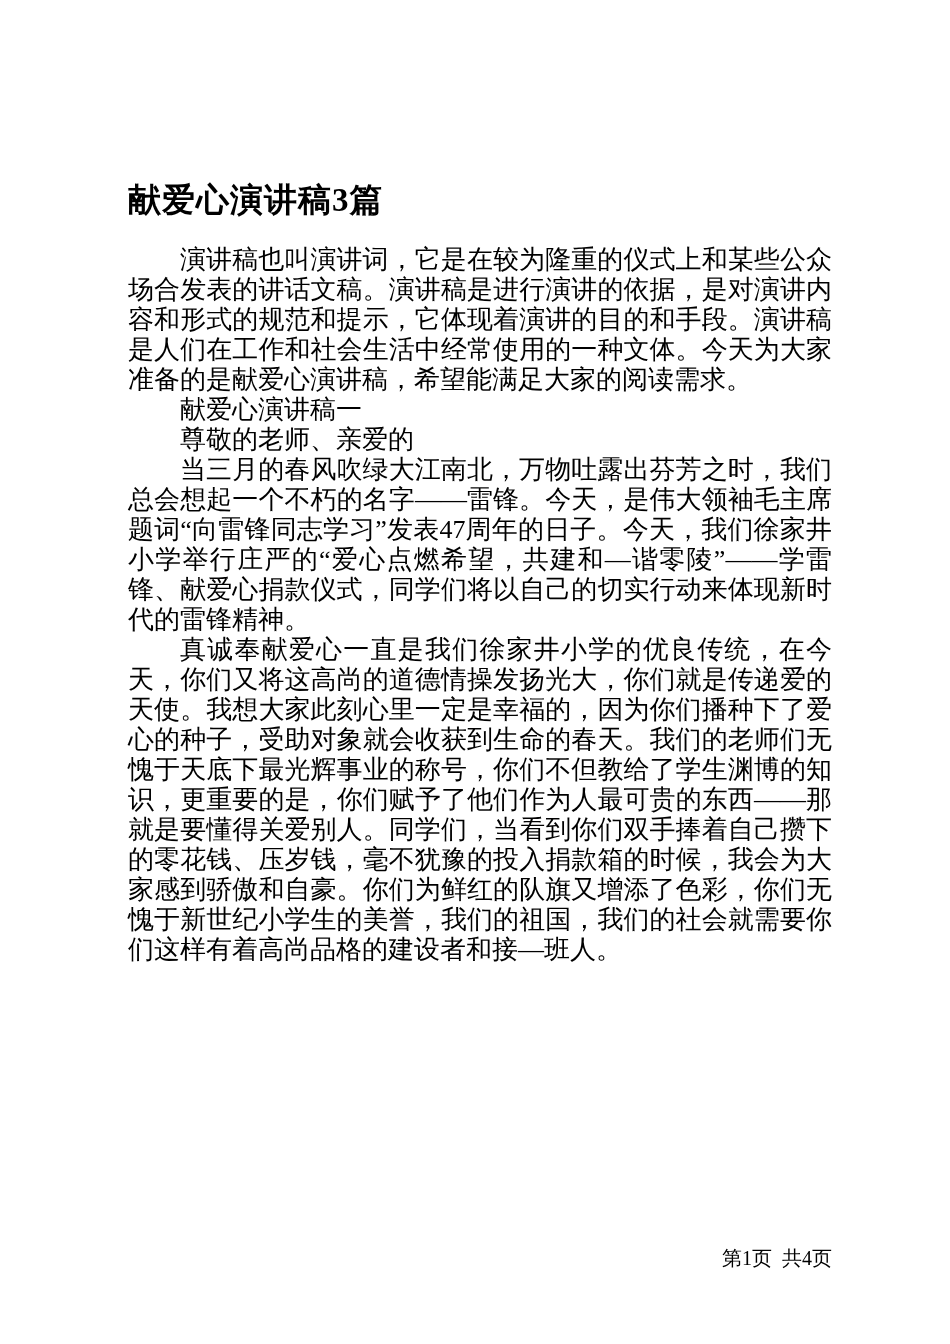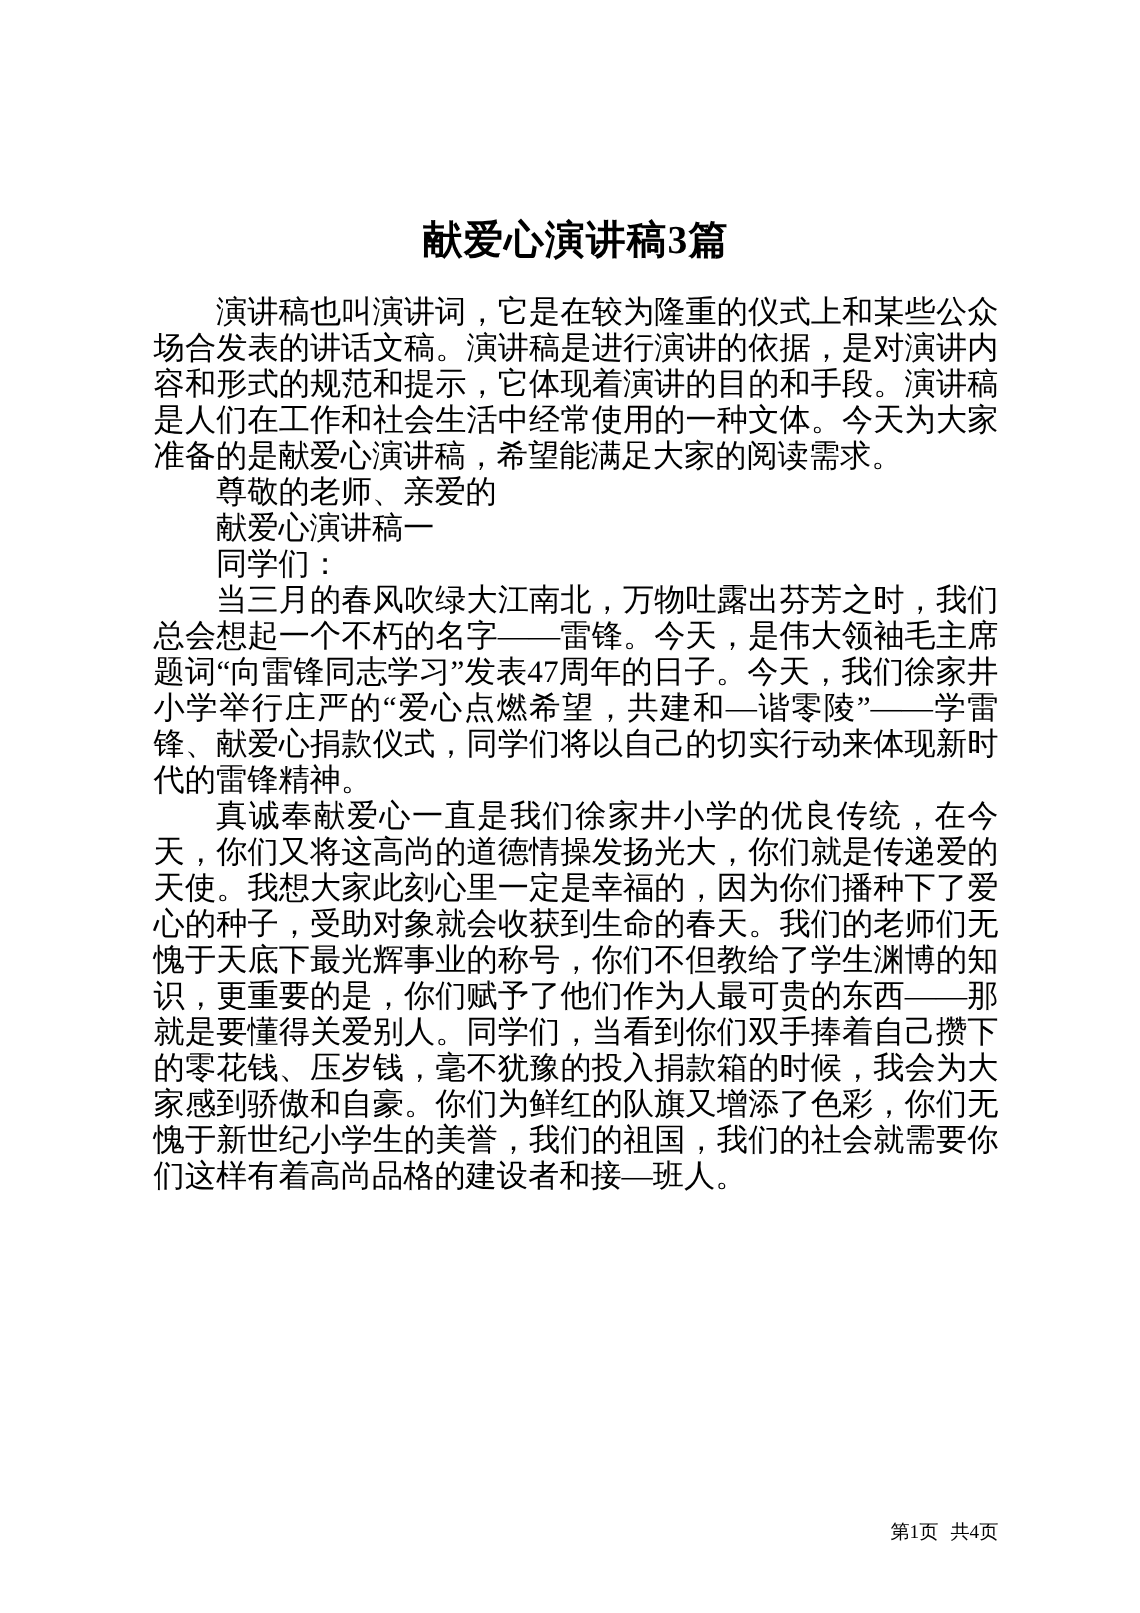--- a/index.html
+++ b/index.html
@@ -15,54 +15,53 @@
     box-sizing: border-box;
     padding: 178px 118px 0 128px;
     font-family: "Liberation Serif", "DejaVu Serif", serif;
     color: #000000;
     overflow: hidden;
   }
   .doc-title {
     margin: 0 0 22px 0;
     font-size: 33px;
     font-weight: bold;
-    text-align: center;
+    text-align: left;
     letter-spacing: 1px;
   }
   .para {
     margin: 0;
     font-size: 26px;
     line-height: 30px;
     text-align: justify;
     text-indent: 2em;
     word-break: break-all;
   }
   .footer {
     position: absolute;
     right: 118px;
-    bottom: 56px;
-    font-size: 16px;
+    bottom: 72px;
+    font-size: 20px;
     color: #000000;
   }
   .footer .sep {
     display: inline-block;
     width: 10px;
   }
 </style>
 </head>
 <body>
 
 <div class="page">
 
   <h1 class="doc-title">献爱心演讲稿3篇</h1>
 
   <p class="para">演讲稿也叫演讲词，它是在较为隆重的仪式上和某些公众场合发表的讲话文稿。演讲稿是进行演讲的依据，是对演讲内容和形式的规范和提示，它体现着演讲的目的和手段。演讲稿是人们在工作和社会生活中经常使用的一种文体。今天为大家准备的是献爱心演讲稿，希望能满足大家的阅读需求。</p>
+  <p class="para">献爱心演讲稿一</p>
   <p class="para">尊敬的老师、亲爱的</p>
-  <p class="para">献爱心演讲稿一</p>
-  <p class="para">同学们：</p>
   <p class="para">当三月的春风吹绿大江南北，万物吐露出芬芳之时，我们总会想起一个不朽的名字——雷锋。今天，是伟大领袖毛主席题词“向雷锋同志学习”发表47周年的日子。今天，我们徐家井小学举行庄严的“爱心点燃希望，共建和—谐零陵”——学雷锋、献爱心捐款仪式，同学们将以自己的切实行动来体现新时代的雷锋精神。</p>
   <p class="para">真诚奉献爱心一直是我们徐家井小学的优良传统，在今天，你们又将这高尚的道德情操发扬光大，你们就是传递爱的天使。我想大家此刻心里一定是幸福的，因为你们播种下了爱心的种子，受助对象就会收获到生命的春天。我们的老师们无愧于天底下最光辉事业的称号，你们不但教给了学生渊博的知识，更重要的是，你们赋予了他们作为人最可贵的东西——那就是要懂得关爱别人。同学们，当看到你们双手捧着自己攒下的零花钱、压岁钱，毫不犹豫的投入捐款箱的时候，我会为大家感到骄傲和自豪。你们为鲜红的队旗又增添了色彩，你们无愧于新世纪小学生的美誉，我们的祖国，我们的社会就需要你们这样有着高尚品格的建设者和接—班人。</p>
 
   <div class="footer">
     <span>第1页</span><span class="sep"></span><span>共4页</span>
   </div>
 
 </div>
 
 </body></html>

